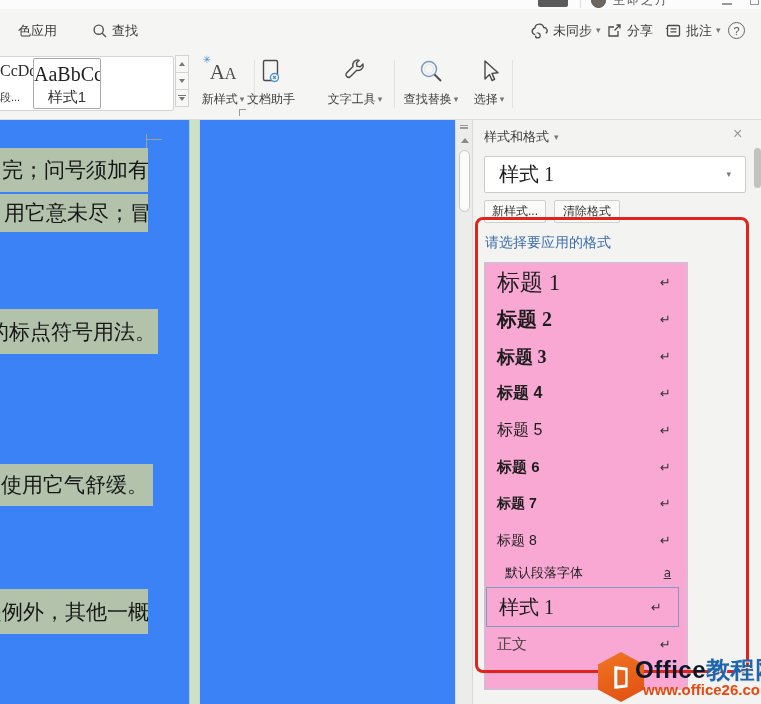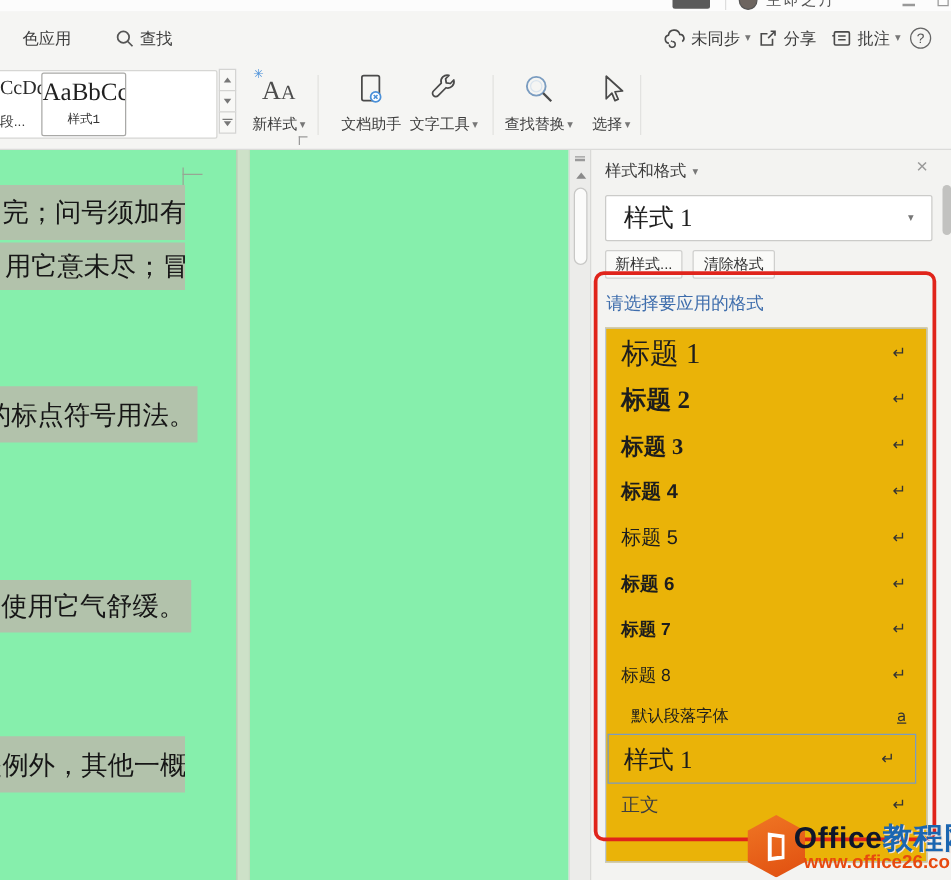--- a/index.html
+++ b/index.html
@@ -29,43 +29,43 @@
   .caret { font-size:9px; color:#777; line-height:1; }
   .help-circle { width:17px; height:17px; border:1.3px solid #666; border-radius:50%; display:flex; align-items:center; justify-content:center; font-size:11px; color:#555; }
 
   
   .ribbon { position:absolute; top:52px; left:0; width:761px; height:68px; background:#f5f5f3; border-bottom:1px solid #dbdbd9; }
   .gallery-bg { position:absolute; left:-20px; top:4px; width:194px; height:55px; background:#fff; border:1px solid #d6d6d4; border-radius:2px; }
   .gal-partial-preview { position:absolute; left:0; top:10px; font-family:"Liberation Serif","DejaVu Serif",serif; font-size:16px; color:#2a2a2a; }
   .gal-partial-label { position:absolute; left:0; top:38px; font-size:11px; color:#3a3a3a; }
   .gal-selected { position:absolute; left:33px; top:6px; width:68px; height:51px; background:#fff; border:1px solid #a9a9a7; border-radius:2px; text-align:center; overflow:hidden; }
   .gal-selected .preview { font-family:"Liberation Serif","DejaVu Serif",serif; font-size:20px; color:#1f1f1f; line-height:30px; white-space:nowrap; }
-  .gal-selected .label { font-size:10px; color:#333; line-height:15px;font-family:Liberation Mono, monospace; }
+  .gal-selected .label { font-size:15px; color:#333; line-height:15px; }
   .gal-arrows { position:absolute; left:175px; top:4px; width:14px; }
   .gal-arrow { width:14px; height:18px; border:1px solid #d4d4d2; background:#f8f8f6; display:flex; align-items:center; justify-content:center; margin-top:-1px; }
   .tri-up { width:0;height:0;border-left:3.5px solid transparent;border-right:3.5px solid transparent;border-bottom:4.5px solid #777; }
   .tri-down { width:0;height:0;border-left:3.5px solid transparent;border-right:3.5px solid transparent;border-top:4.5px solid #777; }
   .tri-more { display:flex; flex-direction:column; align-items:center; gap:1px; }
   .tri-more .bar { width:8px; height:1.3px; background:#777; }
 
   .rb-btn { position:absolute; top:2px; height:62px; display:flex; flex-direction:column; align-items:center; justify-content:flex-start; cursor:default; }
   .rb-icon { height:36px; display:flex; align-items:center; justify-content:center; }
   .rb-label { font-size:12px; color:#3e3e3e; display:flex; align-items:center; gap:2px; margin-top:1px; }
   .rb-new { left:196px; width:54px; }
-  .rb-docassist { left:267px; width:60px; }
+  .rb-docassist { left:241px; width:60px; }
   .rb-texttools { left:322px; width:66px; }
   .rb-findreplace { left:398px; width:66px; }
   .rb-select { left:466px; width:46px; }
   .rb-sep { position:absolute; top:8px; width:1px; height:48px; background:#e2e2e0; }
   .aa-icon { position:relative; font-size:21px; color:#4c4c4c; font-family:"Liberation Serif","DejaVu Serif",serif; line-height:1; }
   .aa-icon .spark { position:absolute; left:-7px; top:-7px; font-size:10px; color:#4a90d9; }
   .ribbon-corner { position:absolute; left:239px; top:57px; width:7px; height:7px; border-left:1px solid #9a9a9a; border-top:1px solid #9a9a9a; }
 
   
-  .doc { position:absolute; top:120px; left:0; width:455px; height:584px; background:#86efac; overflow:hidden; }
+  .doc { position:absolute; top:120px; left:0; width:455px; height:584px; background:#3b82f6; overflow:hidden; }
   .page-gap { position:absolute; left:189px; top:0; width:11px; height:584px; background:#cde1c8; border-left:1px solid #b6cbb1; border-right:1px solid #c6dac1; }
   .crop-v { position:absolute; left:146px; top:14px; width:1px; height:16px; background:#97a694; }
   .crop-h { position:absolute; left:146px; top:19px; width:16px; height:1px; background:#97a694; }
   .doc-line { position:absolute; left:0; background:#b2c2ab; overflow:hidden; display:flex; align-items:center;
               font-family:"Liberation Serif","DejaVu Serif",serif; font-size:21px; color:#161616; white-space:nowrap; }
   .dl1 { top:28px;  height:44px; width:148px; padding-left:2px; }
   .dl2 { top:74px;  height:38px; width:148px; padding-left:4px; }
   .dl3 { top:189px; height:45px; width:158px; }
   .dl3 span { margin-left:-12px; }
   .dl4 { top:344px; height:42px; width:153px; padding-left:1px; }
@@ -84,21 +84,21 @@
   .panel-title { position:absolute; left:11px; top:8px; font-size:13px; color:#3c3c3c; display:flex; align-items:center; gap:5px; }
   .panel-close { position:absolute; left:260px; top:6px; font-size:16px; color:#999; line-height:1; cursor:default; }
   .style-select { position:absolute; left:11px; top:36px; width:262px; height:37px; background:#fff; border:1px solid #cbcbc9; border-radius:2px; display:flex; align-items:center; }
   .style-select .val { margin-left:14px; font-family:"Liberation Serif","DejaVu Serif",serif; font-size:20px; color:#1f1f1f; }
   .style-select .caret { position:absolute; right:14px; }
   .p-btn { position:absolute; top:80px; height:23px; background:#fafaf8; border:1px solid #cfcfcd; border-radius:2px; font-size:12px; color:#333; display:flex; align-items:center; justify-content:center; cursor:default; }
   .p-btn-new { left:11px; width:62px; }
   .p-btn-clear { left:81px; width:66px; }
   .red-box { position:absolute; left:2px; top:97px; width:274px; height:456px; border:3px solid #e0241b; border-radius:8px; z-index:5; pointer-events:none; }
   .prompt { position:absolute; left:12px; top:114px; font-size:14px; color:#3e6dac; z-index:6; }
-  .listbox { position:absolute; left:11px; top:142px; width:258px; height:428px; background:#eab308; border:1px solid #bcc8d8; z-index:4; overflow:hidden; }
+  .listbox { position:absolute; left:11px; top:142px; width:204px; height:428px; background:#f9a8d4; border:1px solid #bcc8d8; z-index:4; overflow:hidden; }
   .srow { display:flex; align-items:center; justify-content:space-between; padding:0 16px 0 12px; color:#1d1d1d; }
   .srow .mark { font-size:13px; color:#333; font-family:"DejaVu Sans",sans-serif; font-weight:400; }
   .rh1 { height:38px; font:400 23px "Liberation Serif","DejaVu Serif",serif; }
   .rh2 { height:37px; font:700 20px "Liberation Serif","DejaVu Serif",serif; }
   .rh3 { height:37px; font:600 18px "Liberation Serif","DejaVu Serif",serif; }
   .rh4 { height:37px; font:700 16px "Liberation Sans","DejaVu Sans",sans-serif; }
   .rh5 { height:37px; font:400 16px "Liberation Sans","DejaVu Sans",sans-serif; }
   .rh6 { height:36px; font:700 15px "Liberation Sans","DejaVu Sans",sans-serif; }
   .rh7 { height:37px; font:700 14px "Liberation Sans","DejaVu Sans",sans-serif; }
   .rh8 { height:37px; font:400 14px "Liberation Sans","DejaVu Sans",sans-serif; }

